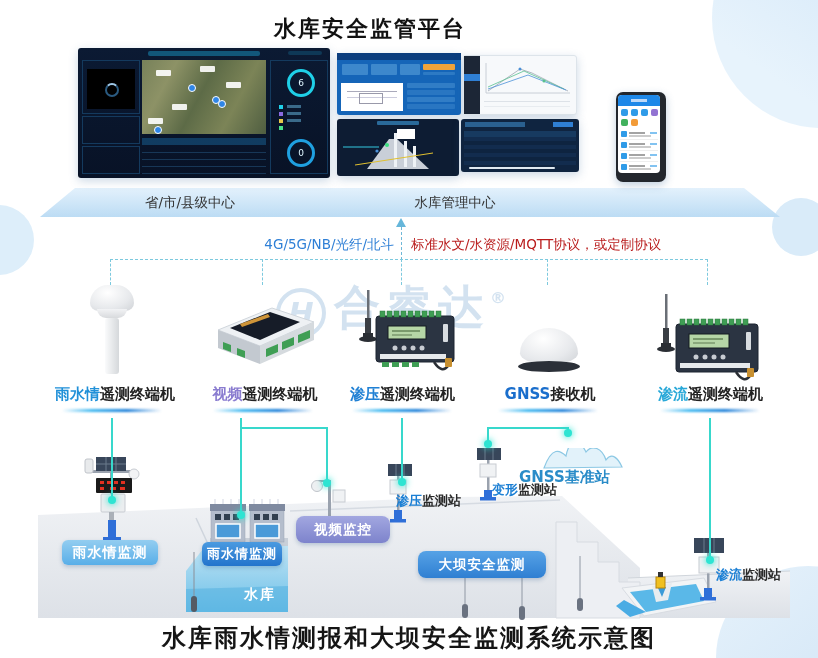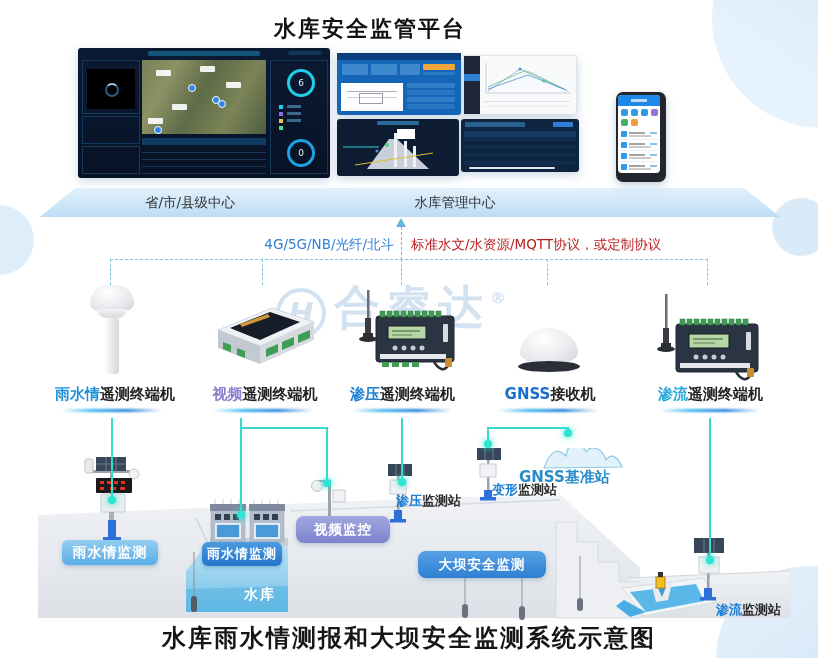--- a/index.html
+++ b/index.html
@@ -501,17 +501,17 @@
   <div class="tl" style="left:709px;top:418px;width:2px;height:142px;"></div>
   <div class="tdot" style="left:705.5px;top:556px;"></div>
 
   <div class="btn btn-rain">雨水情监测</div>
   <div class="btn btn-gate">雨水情监测</div>
   <div class="btn btn-dam">大坝安全监测</div>
   <div class="btn btn-video">视频监控</div>
   <div class="abs lbl-reservoir">水库</div>
   <div class="st-label" style="left:396px;top:492px;"><span class="st-kw">渗压</span><span>监测站</span></div>
   <div class="st-label" style="left:492px;top:481px;"><span class="st-kw">变形</span><span>监测站</span></div>
-  <div class="st-label" style="left:716px;top:601px;"><span class="st-kw">渗流</span><span>监测站</span></div>
+  <div class="st-label" style="left:716px;top:566px;"><span class="st-kw">渗流</span><span>监测站</span></div>
   <div class="abs lbl-gnssbase">GNSS基准站</div>
 
   <div class="abs caption">水库雨水情测报和大坝安全监测系统示意图</div>
 </div>
 
 </body></html>

